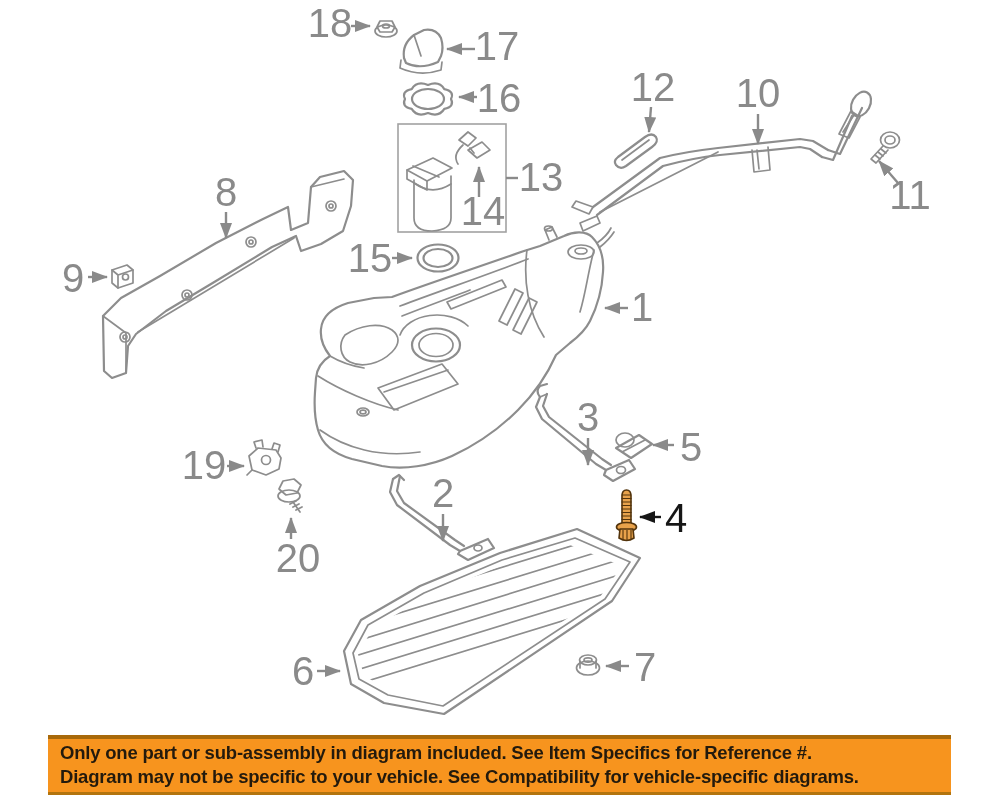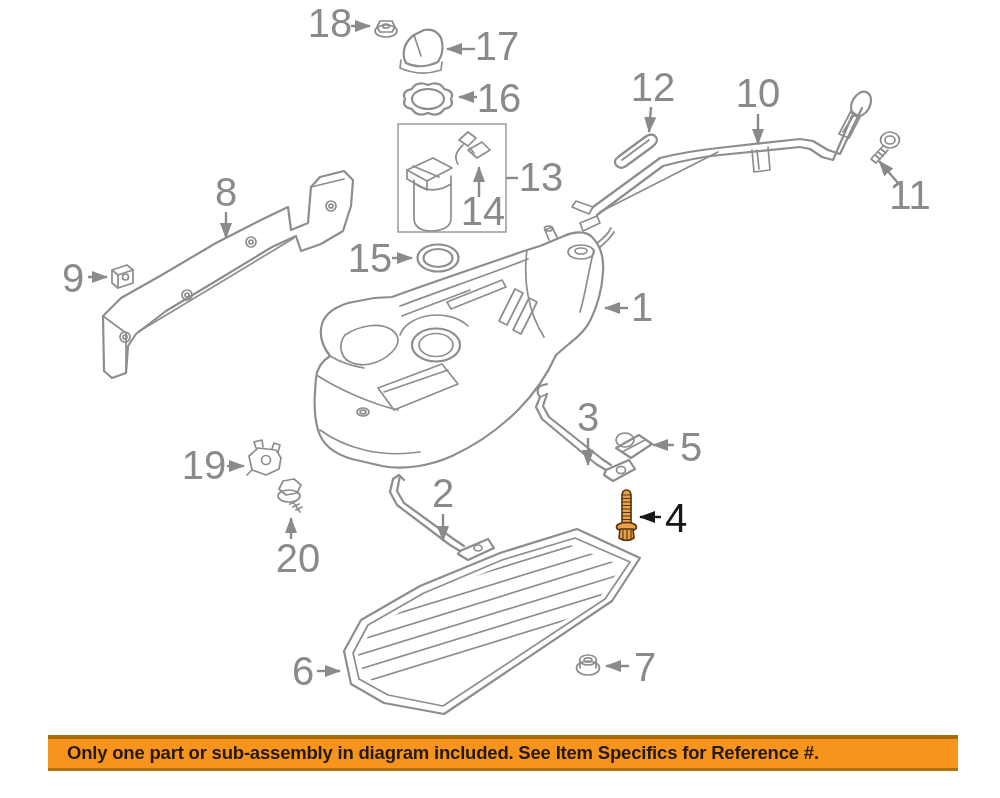--- a/index.html
+++ b/index.html
@@ -12,21 +12,21 @@
   .callout{font-family:"Liberation Sans",sans-serif;font-size:40px;fill:#8a8a8a;text-anchor:middle;}
   .callout.hl{fill:#161616;}
   .arrow{stroke:#8a8a8a;stroke-width:2.4;fill:none;}
   .arrow.black{stroke:#161616;}
   .hlfill{fill:#e8a24b;stroke:#53340c;stroke-width:1.6;stroke-linejoin:round;}
   .hlline{stroke:#53340c;stroke-width:1.1;fill:none;}
   .banner{
     position:absolute;left:48px;top:735px;width:891px;
     background:#f7941e;
     border-top:4px solid #a8690a;border-bottom:3px solid #b3740e;
-    padding:2px 0 3px 19px;
+    padding:2px 0 3px 12px;
     color:#231a0d;font-weight:bold;font-size:18.5px;line-height:24px;letter-spacing:-0.2px;
     white-space:nowrap;
   }
 </style>
 </head>
 <body>
 
 <div class="stage">
 <svg width="1000" height="735" viewBox="0 0 1000 735">
   <defs>
@@ -281,13 +281,14 @@
     <text class="callout" x="204" y="479">19</text>
 
     <line class="arrow" x1="291" y1="539" x2="291" y2="518" marker-end="url(#ah-g)"></line>
     <text class="callout" x="298" y="572">20</text>
   </g>
 </svg>
 </div>
 
 <div class="banner">
   <div>Only one part or sub-assembly in diagram included. See Item Specifics for Reference #.</div>
+  <div>Diagram may not be specific to your vehicle. See Compatibility for vehicle-specific diagrams.</div>
 </div>
 
 </body></html>

